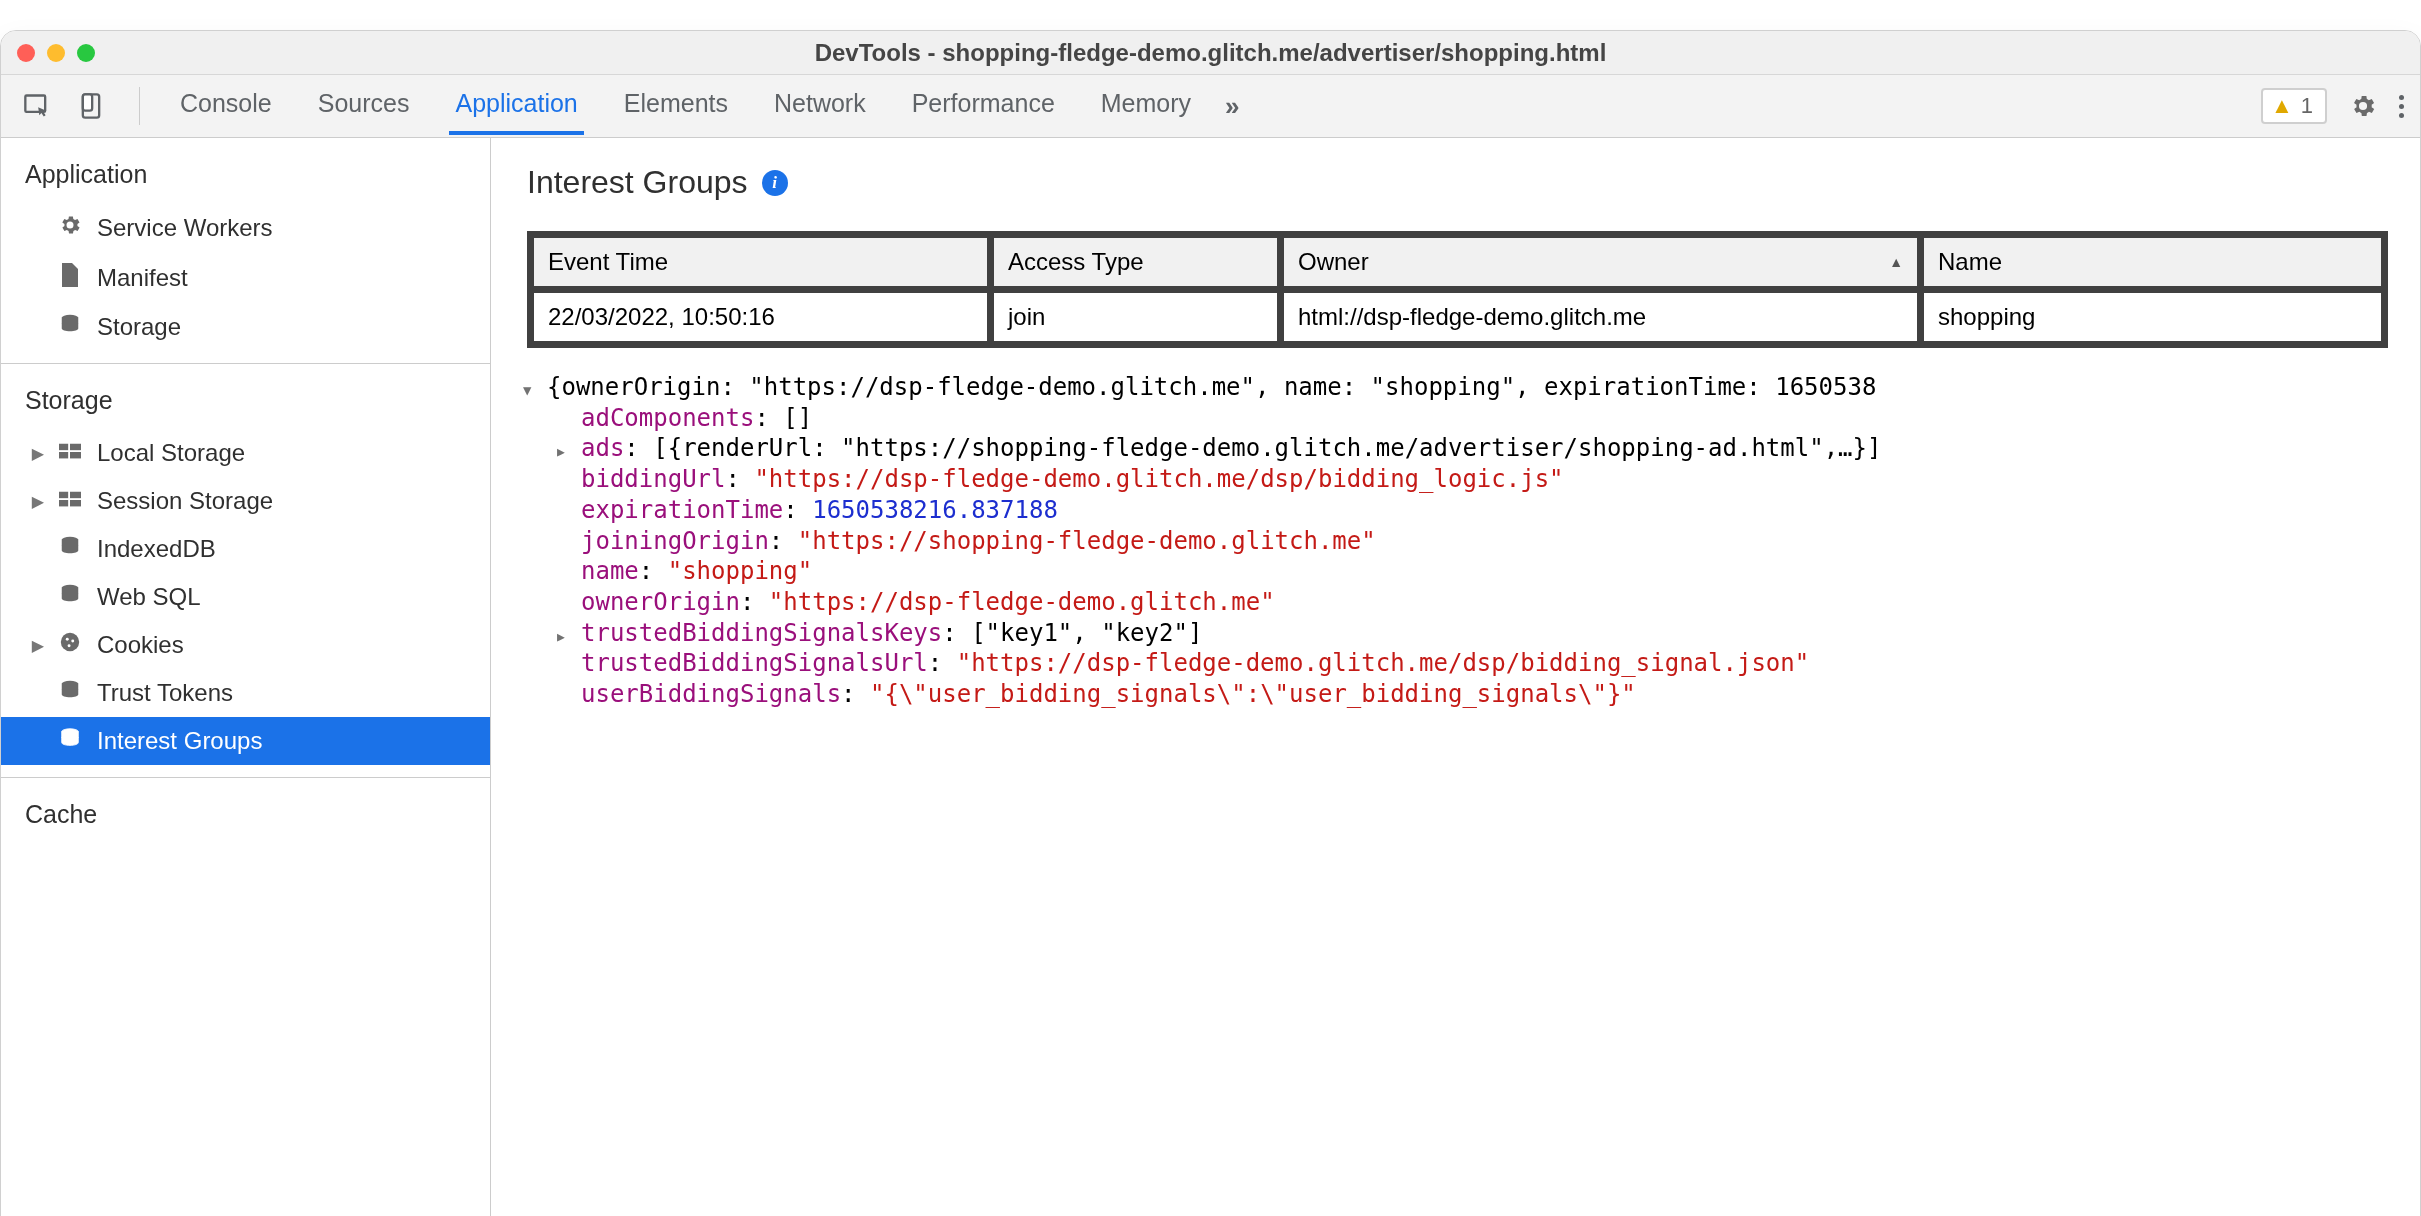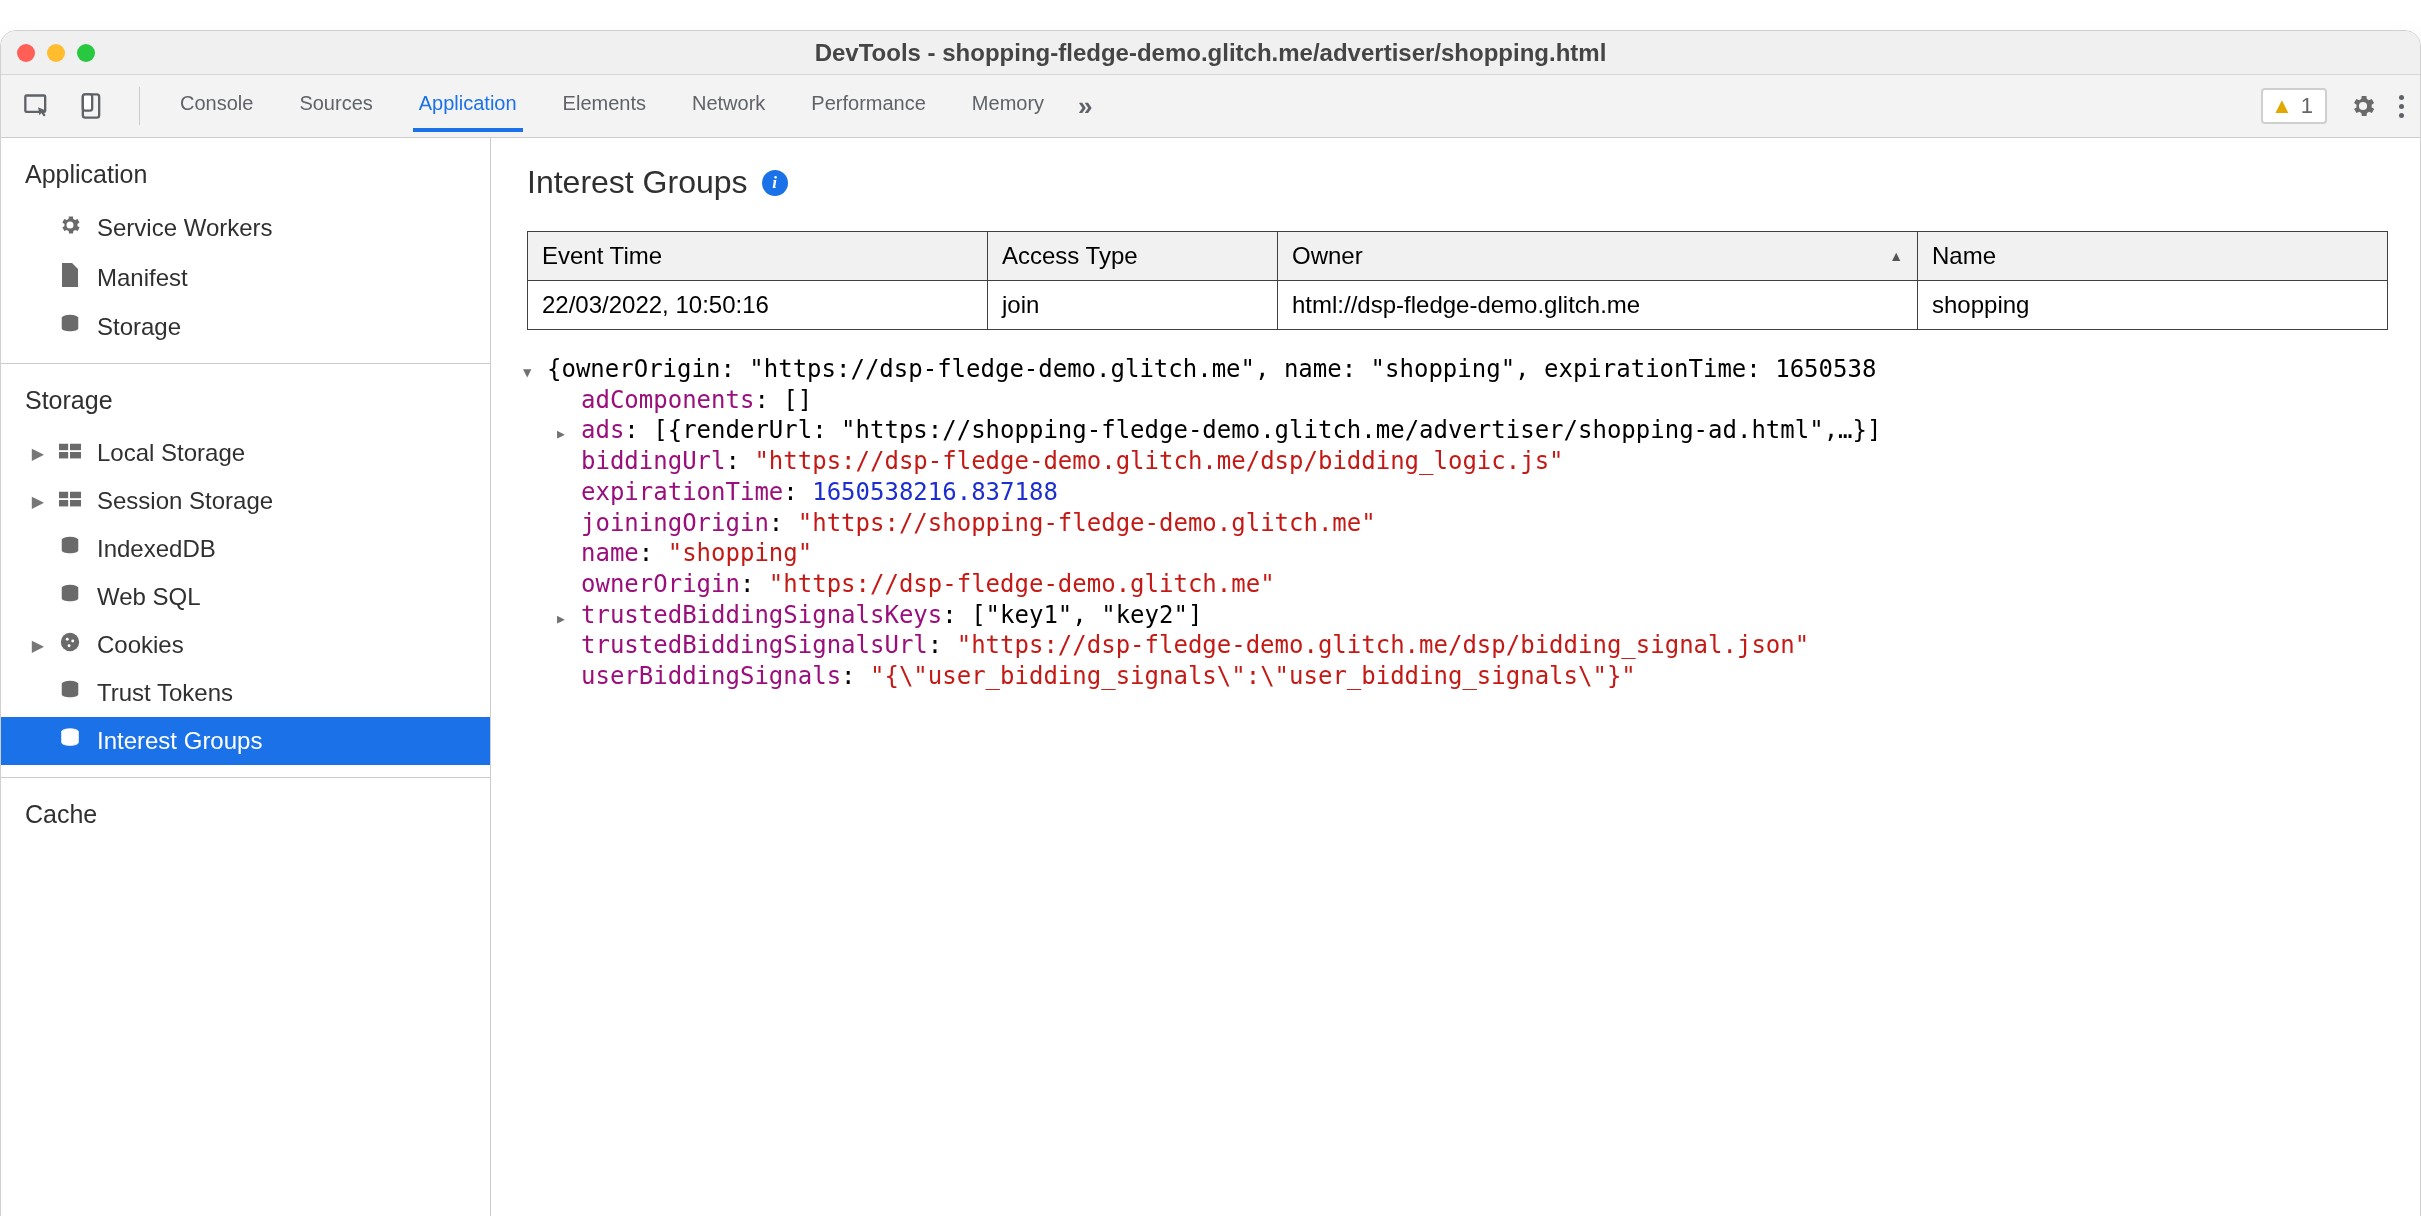--- a/index.html
+++ b/index.html
@@ -21,21 +21,21 @@
   .dot.green { background:#28c840; }
   .tb-title { position:absolute; left:0; right:0; text-align:center;
               font-size:24px; font-weight:600; color:#454545; pointer-events:none;}
 
   
   .toolbar { height:63px; background:#f3f3f3; border-bottom:1px solid #ccc;
              display:flex; align-items:center; padding:0 16px 0 22px; gap:28px;}
   .tb-left  { display:flex; align-items:center; gap:26px; }
   .tb-sep   { width:1px; height:38px; background:#ccc; margin:0 6px;}
   .tabs     { display:flex; align-items:center; gap:34px; }
-  .tab      { font-size:20px; color:#5f6367; padding:12px 6px 17px; cursor:pointer;text-align:center;}
+  .tab      { font-size:25px; color:#5f6367; padding:12px 6px 17px; cursor:pointer;text-align:center;}
   .tab.active { color:#1b72e8; border-bottom:4px solid #1b72e8; padding-bottom:13px; font-weight:500;}
   .tb-right { margin-left:auto; display:flex; align-items:center; gap:22px;}
   .badge    { background:#fff; border:2px solid #cfcfcf; border-radius:4px; padding:3px 12px 3px 8px;
               font-size:22px; color:#666; display:flex; align-items:center; gap:8px;}
   .badge .tri { color:#e0a800; font-size:22px;}
   .icon-btn { color:#5f6367; display:flex; align-items:center; justify-content:center;}
   .icon-btn svg { width:28px; height:28px;}
   .more-vert { display:flex; flex-direction:column; gap:4px;}
   .more-vert span{ width:5px; height:5px; border-radius:50%; background:#5f6367;}
 
@@ -60,21 +60,21 @@
   
   .main-head { padding:26px 36px 18px; display:flex; align-items:center; gap:14px;}
   .main-head h1 { margin:0; font-size:32px; font-weight:500; color:#303030;}
   .info-circ { width:26px; height:26px; border-radius:50%; background:#1b72e8;
                color:#fff; display:flex; align-items:center; justify-content:center;
                font-family:Georgia,serif; font-style:italic; font-weight:bold; font-size:17px; line-height:1; padding-bottom:1px;}
 
   
   .tbl-wrap{ padding:12px 32px 0 36px;}
   table.ig { border-collapse:collapse; width:100%; font-size:24px;}
-  table.ig th, table.ig td { border:1px solid #404040; text-align:left; padding:10px 14px; white-space:nowrap;}
+  table.ig th, table.ig td { border:7px solid #404040; text-align:left; padding:10px 14px; white-space:nowrap;}
   table.ig th { background:#f1f1f1; font-weight:400; position:relative;}
   th .sort { position:absolute; right:14px; top:50%; transform:translateY(-50%); color:#555; font-size:14px;}
 
   
   .jsonview { padding:24px 6px 12px 28px; font-family: Menlo,Consolas,"SF Mono",monospace;
               font-size:24px; line-height:1.28; white-space:nowrap; overflow:hidden; flex:1;}
   .arrow  { display:inline-block; width:20px; color:#727272; margin-right:4px; user-select:none;}
   .arrow.down::before { content:"▼"; font-size:14px; }
   .arrow.right::before{ content:"▶"; font-size:13px; }
   .key { color:#9a0f7b; }

